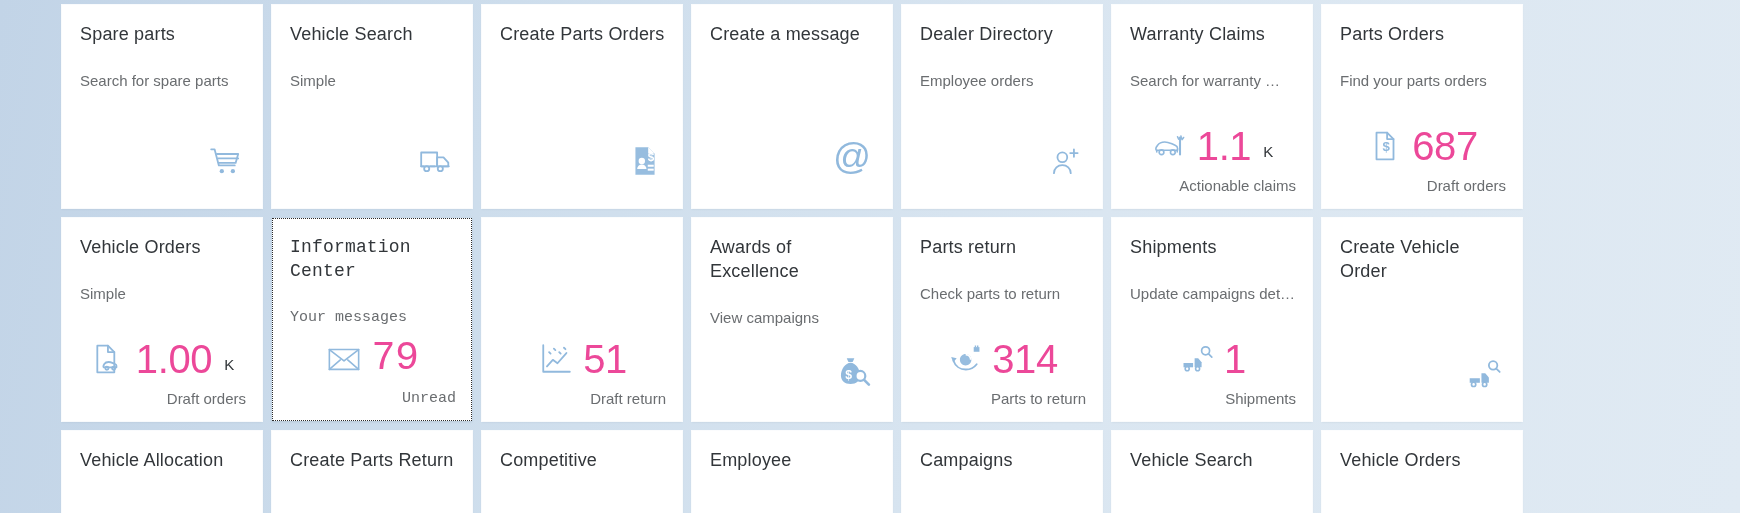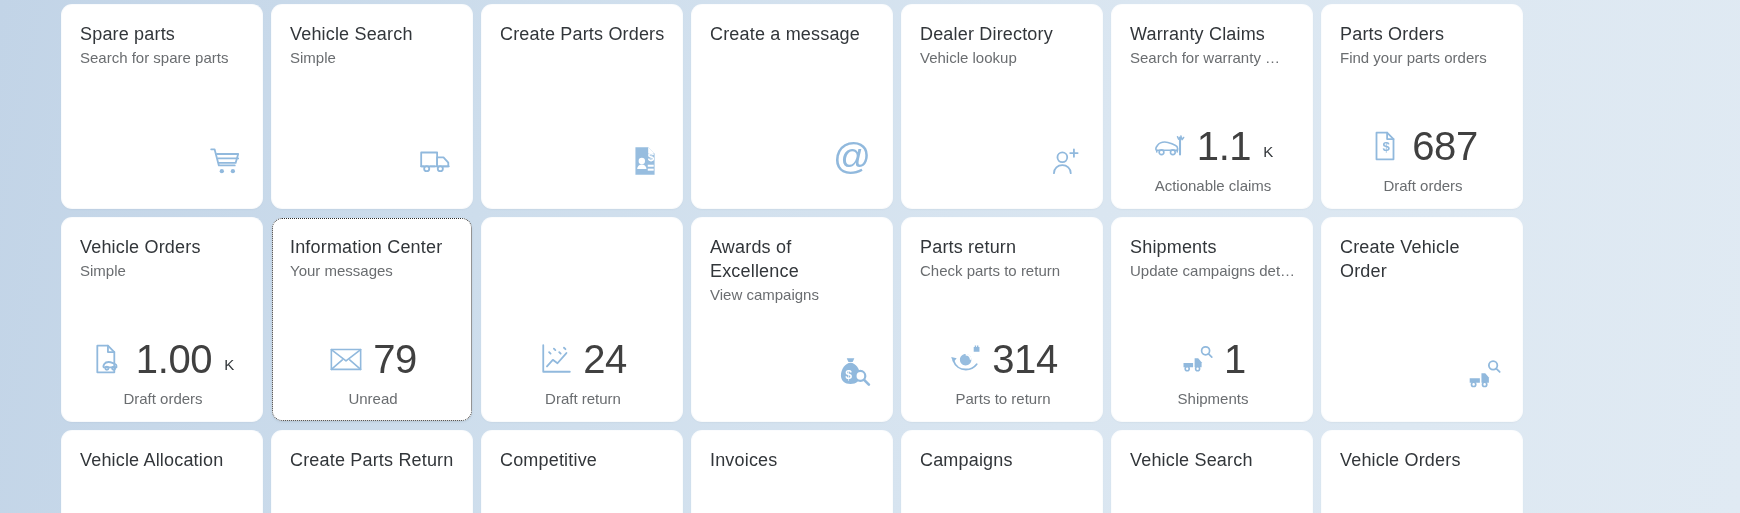--- a/index.html
+++ b/index.html
@@ -18,54 +18,54 @@
     column-gap:10px;row-gap:10px;
   }
   .tile{
     position:relative;
     background:#ffffff;
     box-sizing:border-box;
     padding:17px 16px 12px 18px;
     display:flex;flex-direction:column;
     box-shadow:0 0 0 1px rgba(255,255,255,0.9), 0 1px 2px rgba(90,110,130,0.18);
     overflow:hidden;
-    border-radius:10px;
   }
   .tile.focused{
     outline:1px dotted #2b2b2b;
     outline-offset:-1px;
     box-shadow:0 1px 2px rgba(90,110,130,0.18);
+    font-family:Liberation Mono, monospace;
   }
   .t-head{flex:0 0 auto;}
   .t-title{
     font-size:18px;line-height:24px;color:#32363a;
     letter-spacing:0.01em;font-weight:400;
     word-wrap:break-word;
   }
   .t-sub{
     font-size:15px;line-height:24px;color:#6a6d70;
-    font-weight:400;white-space:nowrap;overflow:hidden;text-overflow:ellipsis;
+    font-weight:400;white-space:nowrap;overflow:hidden;text-overflow:ellipsis;margin-top:23px;
   }
   .t-sub.wrap{white-space:normal;}
   .t-body{flex:1 1 auto;position:relative;}
   
   .kpi{
     position:absolute;left:0;right:0;bottom:30px;
     display:flex;align-items:center;justify-content:center;
     gap:10px;
   }
   .kpi .ic{display:flex;align-items:center;justify-content:center;width:34px;height:34px;}
   .kpi .num{
-    font-size:40px;line-height:40px;color:#404040;font-weight:400;
+    font-size:40px;line-height:40px;color:#ec4899;font-weight:400;
     letter-spacing:-0.01em;
   }
   .kpi .unit{font-size:15px;color:#32363a;align-self:flex-end;margin-bottom:6px;margin-left:2px;}
   .kpi-foot{
     position:absolute;left:0;right:0;bottom:0;
-    text-align:center;font-size:15px;line-height:20px;color:#6a6d70;
+    text-align:right;font-size:15px;line-height:20px;color:#6a6d70;
   }
   
   .plainicon{
     position:absolute;right:4px;bottom:18px;
     width:44px;height:44px;display:flex;align-items:flex-end;justify-content:flex-end;
   }
   svg{display:block;}
   .ac{fill:none;stroke:#91b9dd;stroke-width:1.7;stroke-linecap:round;stroke-linejoin:round;}
   .acf{fill:#91b9dd;stroke:none;}
 </style>
@@ -137,21 +137,21 @@
         <div class="plainicon">
           <svg width="40" height="40" viewBox="0 0 32 32">
             <text x="16" y="25" font-size="30" font-family="Liberation Sans, sans-serif" fill="#91b9dd" text-anchor="middle">@</text>
           </svg>
         </div>
       </div>
     </div>
     <div class="tile">
       <div class="t-head">
         <div class="t-title">Dealer Directory</div>
-        <div class="t-sub">Vehicle lookup</div>
+        <div class="t-sub">Employee orders</div>
       </div>
       <div class="t-body">
         <div class="plainicon">
           <svg width="34" height="34" viewBox="0 0 32 32">
             <g class="ac" stroke-width="1.9">
               <circle cx="13.5" cy="12.5" r="4.6"></circle>
               <path d="M5.6 27.5c0-4.6 3.6-7.6 7.9-7.6s7.9 3 7.9 7.6"></path>
               <path d="M24.4 5v7M20.9 8.5h7"></path>
             </g>
           </svg>
@@ -261,21 +261,21 @@
                 <path d="M7.5 23l5.5-6.2 4.4 3.2 8.4-9.6"></path>
               </g>
               <g class="acf">
                 <circle cx="7.5" cy="23" r="0"></circle>
               </g>
               <g class="ac" stroke-width="1.6">
                 <path d="M9.5 9.5l1.4 1.4M14 6.2l1.4 1.4M19 9.5l1.4 1.4M23.5 5.4l1.4 1.4"></path>
               </g>
             </svg>
           </span>
-          <span class="num">24</span>
+          <span class="num">51</span>
         </div>
         <div class="kpi-foot">Draft return</div>
       </div>
     </div>
     <div class="tile">
       <div class="t-head">
         <div class="t-title">Awards of Excellence</div>
         <div class="t-sub wrap">View campaigns</div>
       </div>
       <div class="t-body">
@@ -373,21 +373,21 @@
       <div class="t-body"></div>
     </div>
     <div class="tile">
       <div class="t-head">
         <div class="t-title">Competitive</div>
       </div>
       <div class="t-body"></div>
     </div>
     <div class="tile">
       <div class="t-head">
-        <div class="t-title">Invoices</div>
+        <div class="t-title">Employee</div>
       </div>
       <div class="t-body"></div>
     </div>
     <div class="tile">
       <div class="t-head">
         <div class="t-title">Campaigns</div>
       </div>
       <div class="t-body"></div>
     </div>
     <div class="tile">

